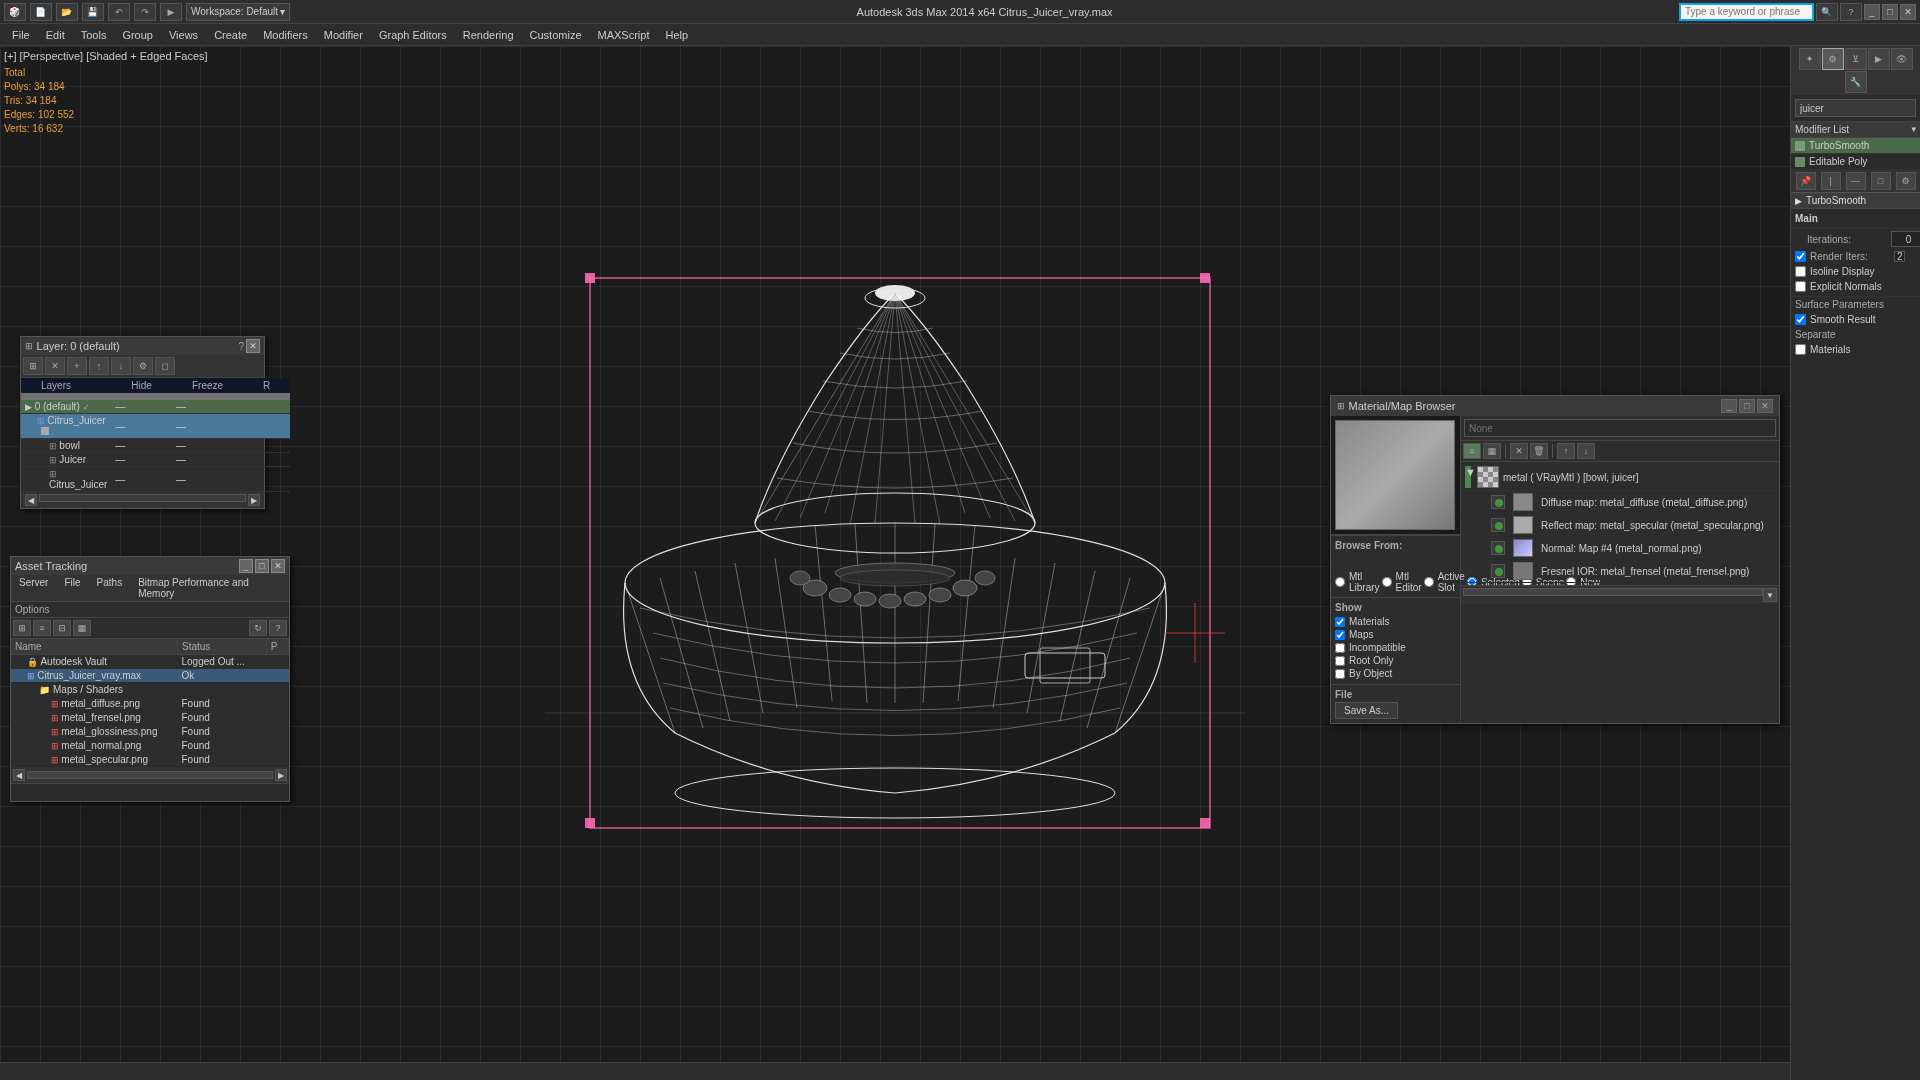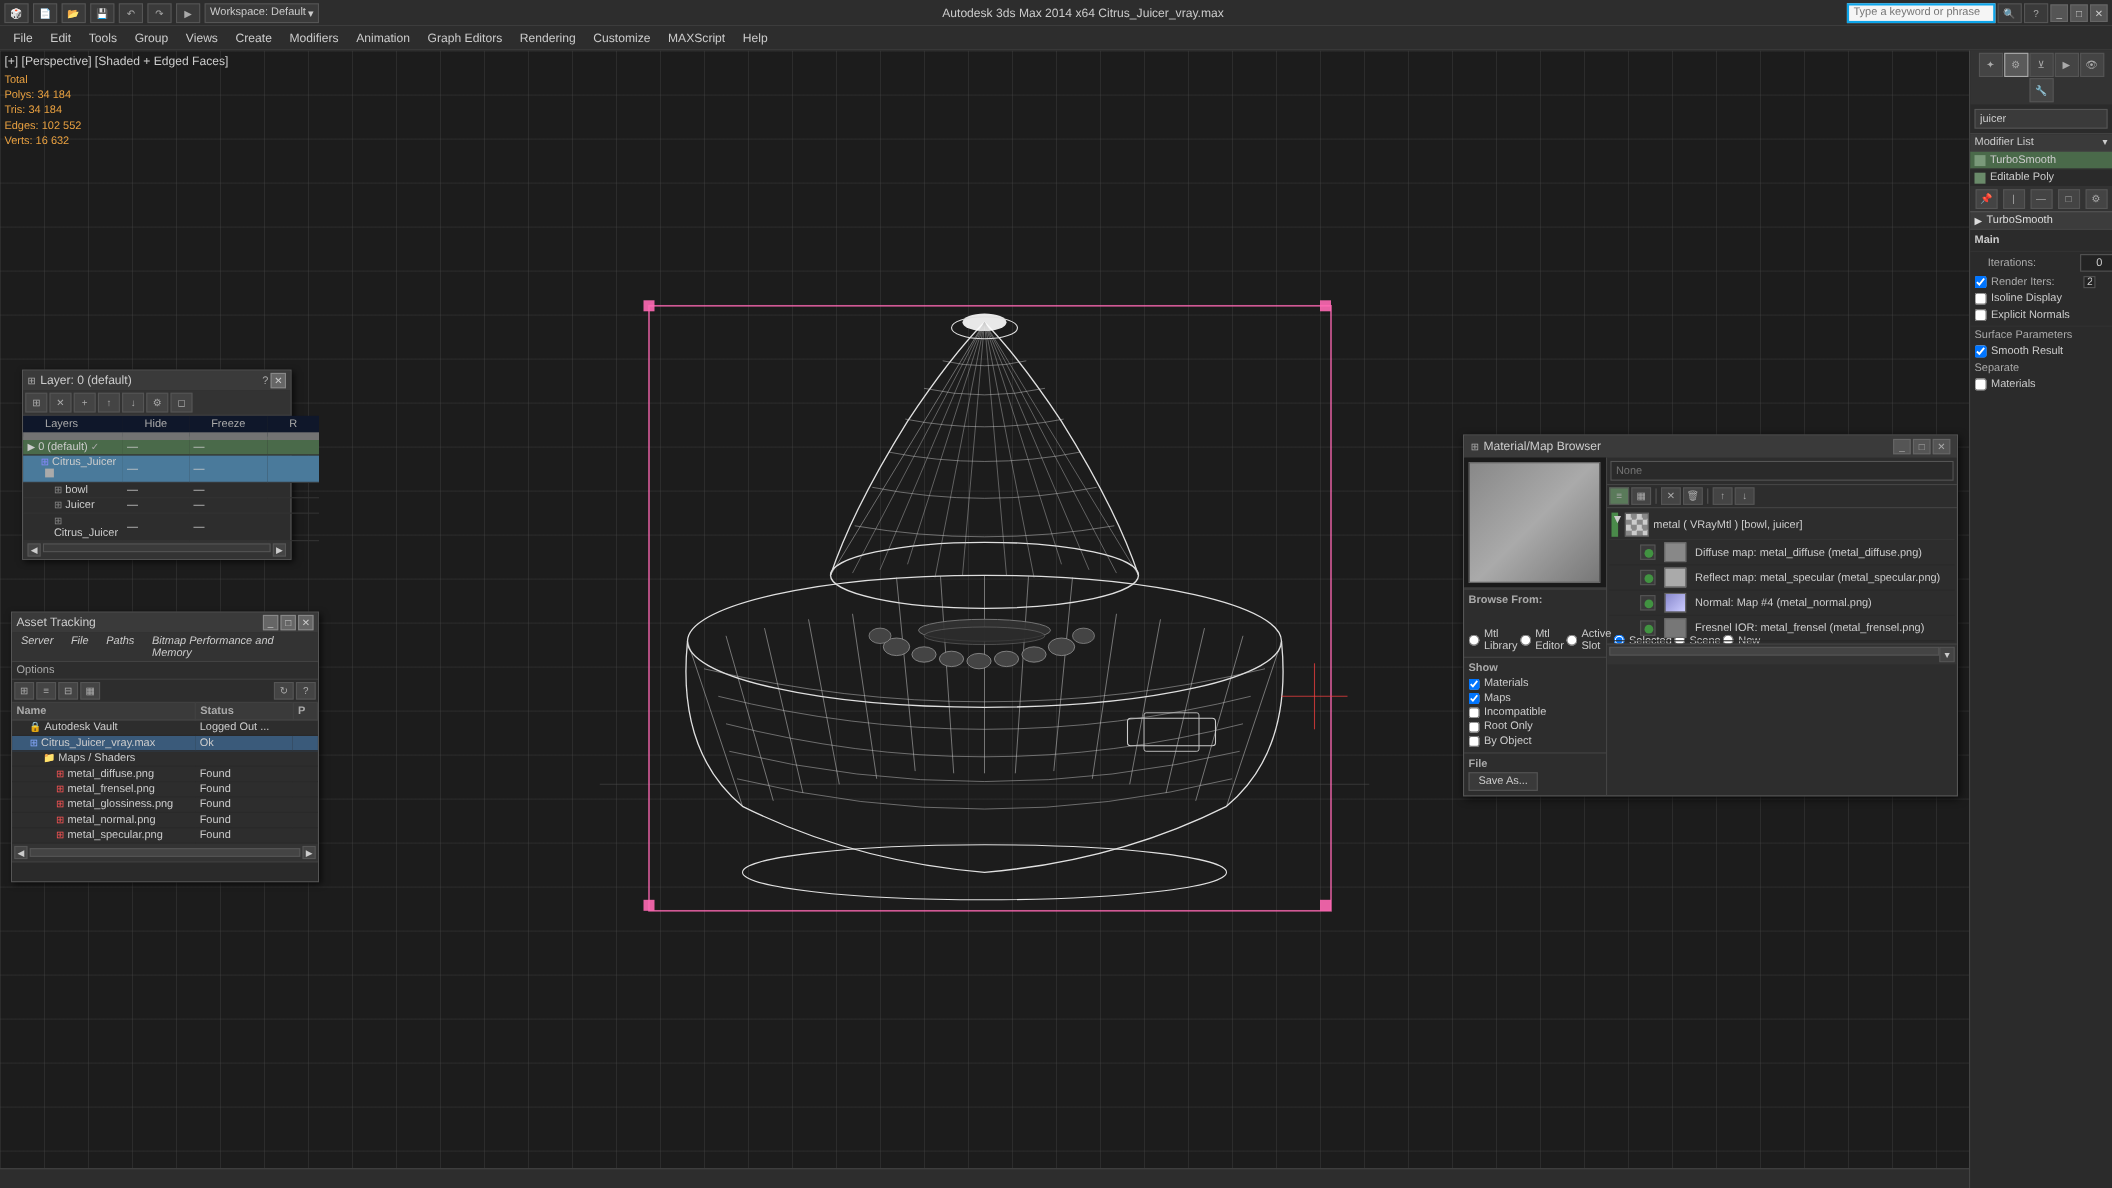--- a/index.html
+++ b/index.html
@@ -124,27 +124,27 @@
     .layer-row.active-layer td { background: #4a6a4a; }
     .layer-indent-1 { padding-left: 16px !important; }
     .layer-indent-2 { padding-left: 28px !important; }
     .layer-check { color: #aaa; font-size: 9px; }
     .layer-scroll { display: flex; justify-content: space-between; padding: 2px 4px; background: #333; }
     .layer-scroll-arrow { width: 12px; height: 12px; background: #444; border: 1px solid #555; display: flex; align-items: center; justify-content: center; font-size: 8px; cursor: pointer; }
 
     
     #asset-panel { left: 10px; top: 510px; width: 280px; }
     .asset-menu { display: flex; gap: 0; border-bottom: 1px solid #444; background: #333; }
-    .asset-menu-item { padding: 2px 8px; font-size: 10px; color: #ccc; cursor: pointer; font-style: italic; }
+    .asset-menu-item { padding: 2px 8px; font-size: 10px; color: #ccc; cursor: pointer; }
     .asset-toolbar { display: flex; align-items: center; padding: 2px; gap: 2px; background: #2d2d2d; border-bottom: 1px solid #444; justify-content: space-between; }
     .asset-tb-left { display: flex; gap: 2px; }
     .asset-tb-right { display: flex; gap: 2px; }
     .asset-tb-btn { width: 18px; height: 16px; background: #444; border: 1px solid #555; display: flex; align-items: center; justify-content: center; font-size: 9px; cursor: pointer; color: #aaa; }
     .asset-table { width: 100%; border-collapse: collapse; }
-    .asset-table th { background: #3a3a3a; padding: 2px 4px; font-size: 10px; color: #aaa; text-align: left; border-bottom: 1px solid #444; border-right: 1px solid #444; font-weight: bold; cursor: pointer; }
+    .asset-table th { background: #3a3a3a; padding: 2px 4px; font-size: 10px; color: #aaa; text-align: left; border-bottom: 1px solid #444; border-right: 1px solid #444; font-weight: normal; cursor: pointer; }
     .asset-table td { padding: 1px 4px; font-size: 10px; color: #ccc; border-bottom: 1px solid #2a2a2a; }
     .asset-row.selected td { background: #3a5a7a; }
     .asset-indent-1 { padding-left: 16px !important; }
     .asset-indent-2 { padding-left: 28px !important; }
     .asset-indent-3 { padding-left: 40px !important; }
     .status-found { color: #60c060; }
     .status-loggedout { color: #c0c060; }
     .status-ok { color: #60c060; }
     .asset-scroll-h { display: flex; align-items: center; padding: 2px; background: #333; }
     .asset-scroll-bar { flex: 1; height: 8px; background: #444; border: 1px solid #555; margin: 0 2px; }
@@ -264,21 +264,21 @@
 </div>
 
 <div id="menu-bar">
   <div class="menu-item">File</div>
   <div class="menu-item">Edit</div>
   <div class="menu-item">Tools</div>
   <div class="menu-item">Group</div>
   <div class="menu-item">Views</div>
   <div class="menu-item">Create</div>
   <div class="menu-item">Modifiers</div>
-  <div class="menu-item">Animation</div>
+  <div class="menu-item">Modifier</div>
   <div class="menu-item">Graph Editors</div>
   <div class="menu-item">Rendering</div>
   <div class="menu-item">Customize</div>
   <div class="menu-item">MAXScript</div>
   <div class="menu-item">Help</div>
 </div>
 
 <div id="main-layout">
 
   <div id="viewport">

